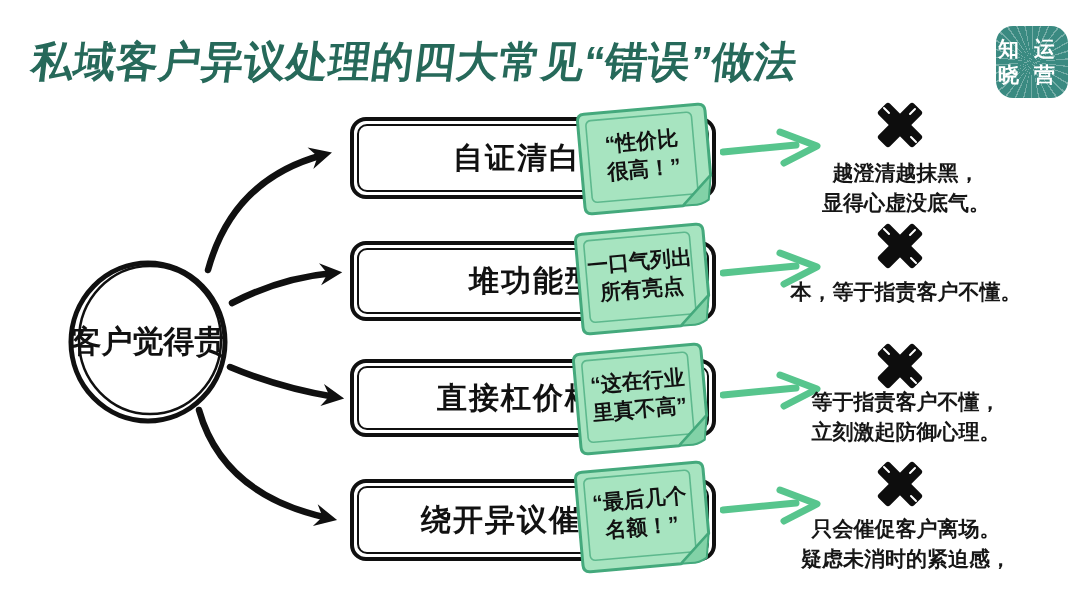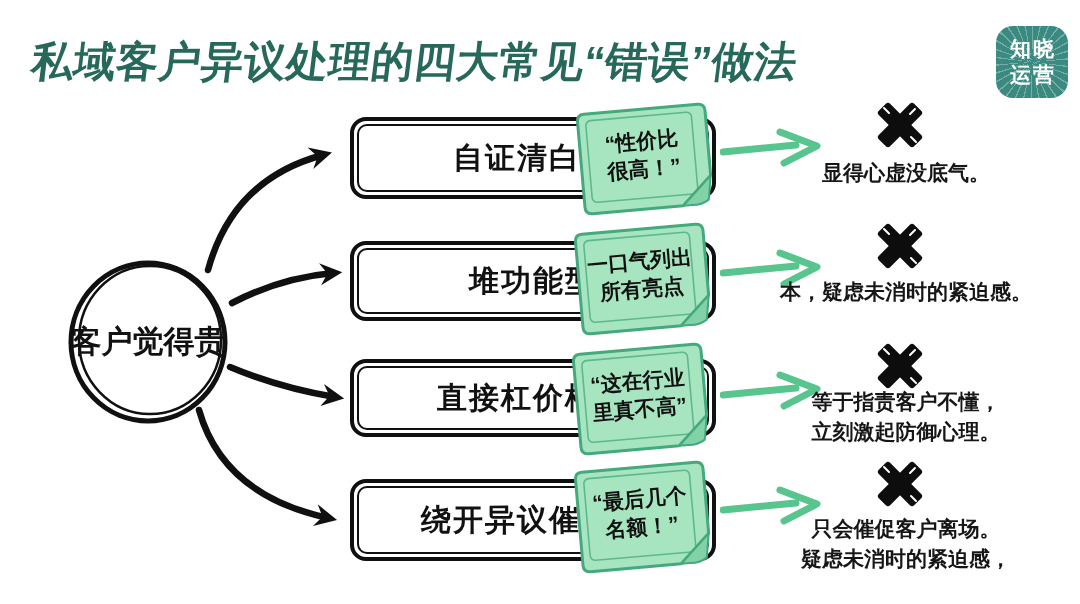--- a/index.html
+++ b/index.html
@@ -14,21 +14,21 @@
     color:#26695A; transform:skewX(-7deg); transform-origin:left bottom;
     letter-spacing:0.5px; white-space:nowrap;
   }
   
   .logo {
     position:absolute; left:996px; top:26px; width:72px; height:72px;
     border-radius:17px;
     background:
       repeating-conic-gradient(rgba(255,255,255,0.30) 0deg 2.2deg, rgba(255,255,255,0) 2.2deg 12deg),
       #3A8A81;
-    display:flex; flex-direction:column; align-items:center; justify-content:center;
+    display:flex; flex-direction:row; align-items:center; 
   }
   .logo-line { color:#fff; font-weight:900; font-size:21px; line-height:1.25; letter-spacing:2px; margin-left:2px; }
   
   .circle-wrap { position:absolute; left:64px; top:256px; width:168px; height:172px; }
   .circle-wrap svg { position:absolute; inset:0; }
   .circle-text {
     position:absolute; inset:0; display:flex; flex-direction:row;
     align-items:center; justify-content:center; font-size:31px; font-weight:800;
     line-height:1.3; text-align:center;
   }
@@ -114,20 +114,21 @@
   <svg class="xicon" style="top:99px;" width="52" height="52" viewBox="0 0 52 52">
     <g transform="rotate(45 26 26)">
         <rect x="1" y="18" width="50" height="16" rx="3" fill="#0d0d0d"></rect>
       </g>
     <g transform="rotate(-45 26 26)">
         <rect x="1" y="18" width="50" height="16" rx="3" fill="#0d0d0d"></rect>
       </g>
     <path d="M10 9 L15 14 M37 38 L42 43 M41 10 L36 15" stroke="#fff" stroke-width="2" stroke-linecap="round"></path>
   </svg>
   <div class="rtext" style="top:158px;">
+    <div>越澄清越抹黑，</div>
     <div>显得心虚没底气。</div>
   </div>
 
   <div class="box" style="top:241px;height:72px;">
     <span class="box-label">堆功能型</span>
   </div>
   <div class="note" style="left:574px;top:224px;">
     <svg viewBox="0 0 138 110">
       <path d="M12 5 L126 5 Q133 5 133 12 L133 77 L103 105 L12 105 Q5 105 5 98 L5 12 Q5 5 12 5 Z" fill="#A7E4C0" stroke="#44A97C" stroke-width="3" stroke-linejoin="round"></path>
       <rect x="13" y="12" width="106" height="82" rx="5" fill="none" stroke="#44A97C" stroke-width="1.6" opacity="0.75"></rect>
@@ -145,21 +146,21 @@
   <svg class="xicon" style="top:220px;" width="52" height="52" viewBox="0 0 52 52">
     <g transform="rotate(45 26 26)">
         <rect x="1" y="18" width="50" height="16" rx="3" fill="#0d0d0d"></rect>
       </g>
     <g transform="rotate(-45 26 26)">
         <rect x="1" y="18" width="50" height="16" rx="3" fill="#0d0d0d"></rect>
       </g>
     <path d="M10 9 L15 14 M37 38 L42 43 M41 10 L36 15" stroke="#fff" stroke-width="2" stroke-linecap="round"></path>
   </svg>
   <div class="rtext" style="top:277px;">
-    <div>本，疑虑未消时的紧迫感。</div>
+    <div>本，等于指责客户不懂。</div>
   </div>
 
   <div class="box" style="top:359px;height:70px;">
     <span class="box-label">直接杠价格型</span>
   </div>
   <div class="note" style="left:572px;top:344px;">
     <svg viewBox="0 0 138 110">
       <path d="M12 5 L126 5 Q133 5 133 12 L133 77 L103 105 L12 105 Q5 105 5 98 L5 12 Q5 5 12 5 Z" fill="#A7E4C0" stroke="#44A97C" stroke-width="3" stroke-linejoin="round"></path>
       <rect x="13" y="12" width="106" height="82" rx="5" fill="none" stroke="#44A97C" stroke-width="1.6" opacity="0.75"></rect>
       <path d="M103 105 L133 77 L129 101 Q121 106 112 105 Z" fill="#82D2A7" stroke="#44A97C" stroke-width="2" stroke-linejoin="round"></path>

